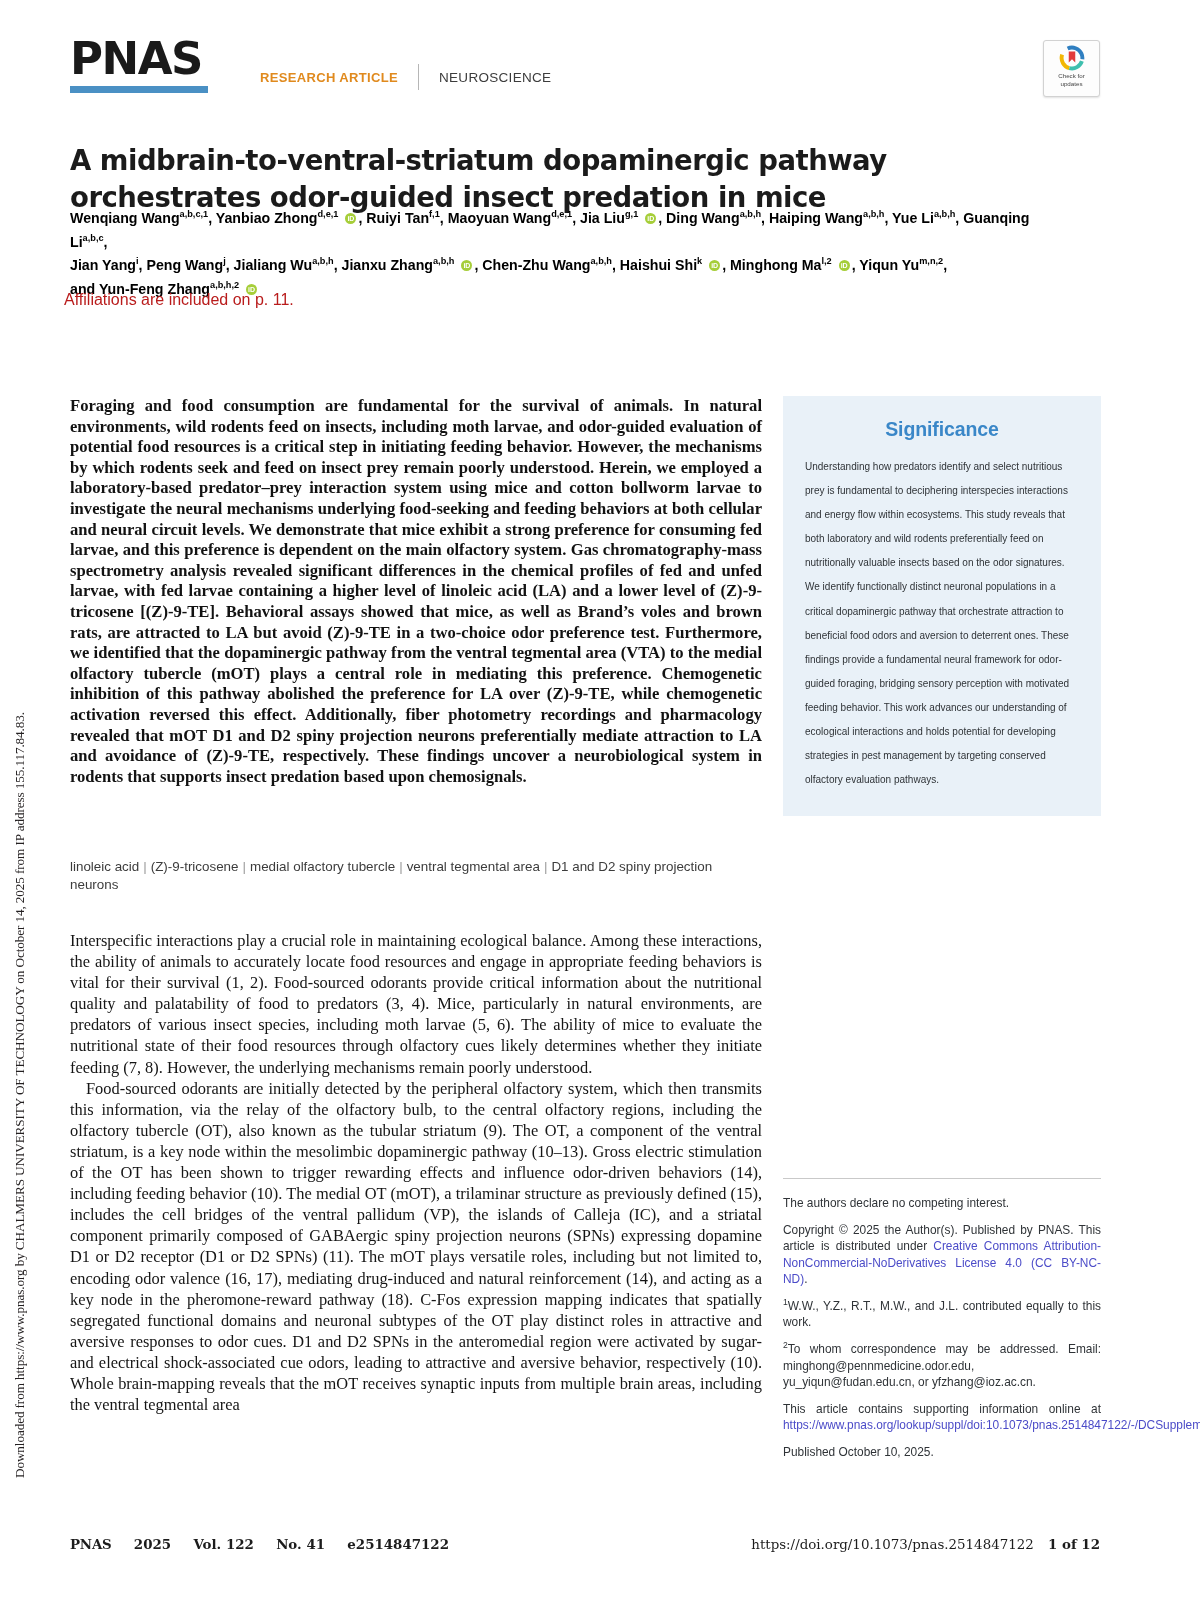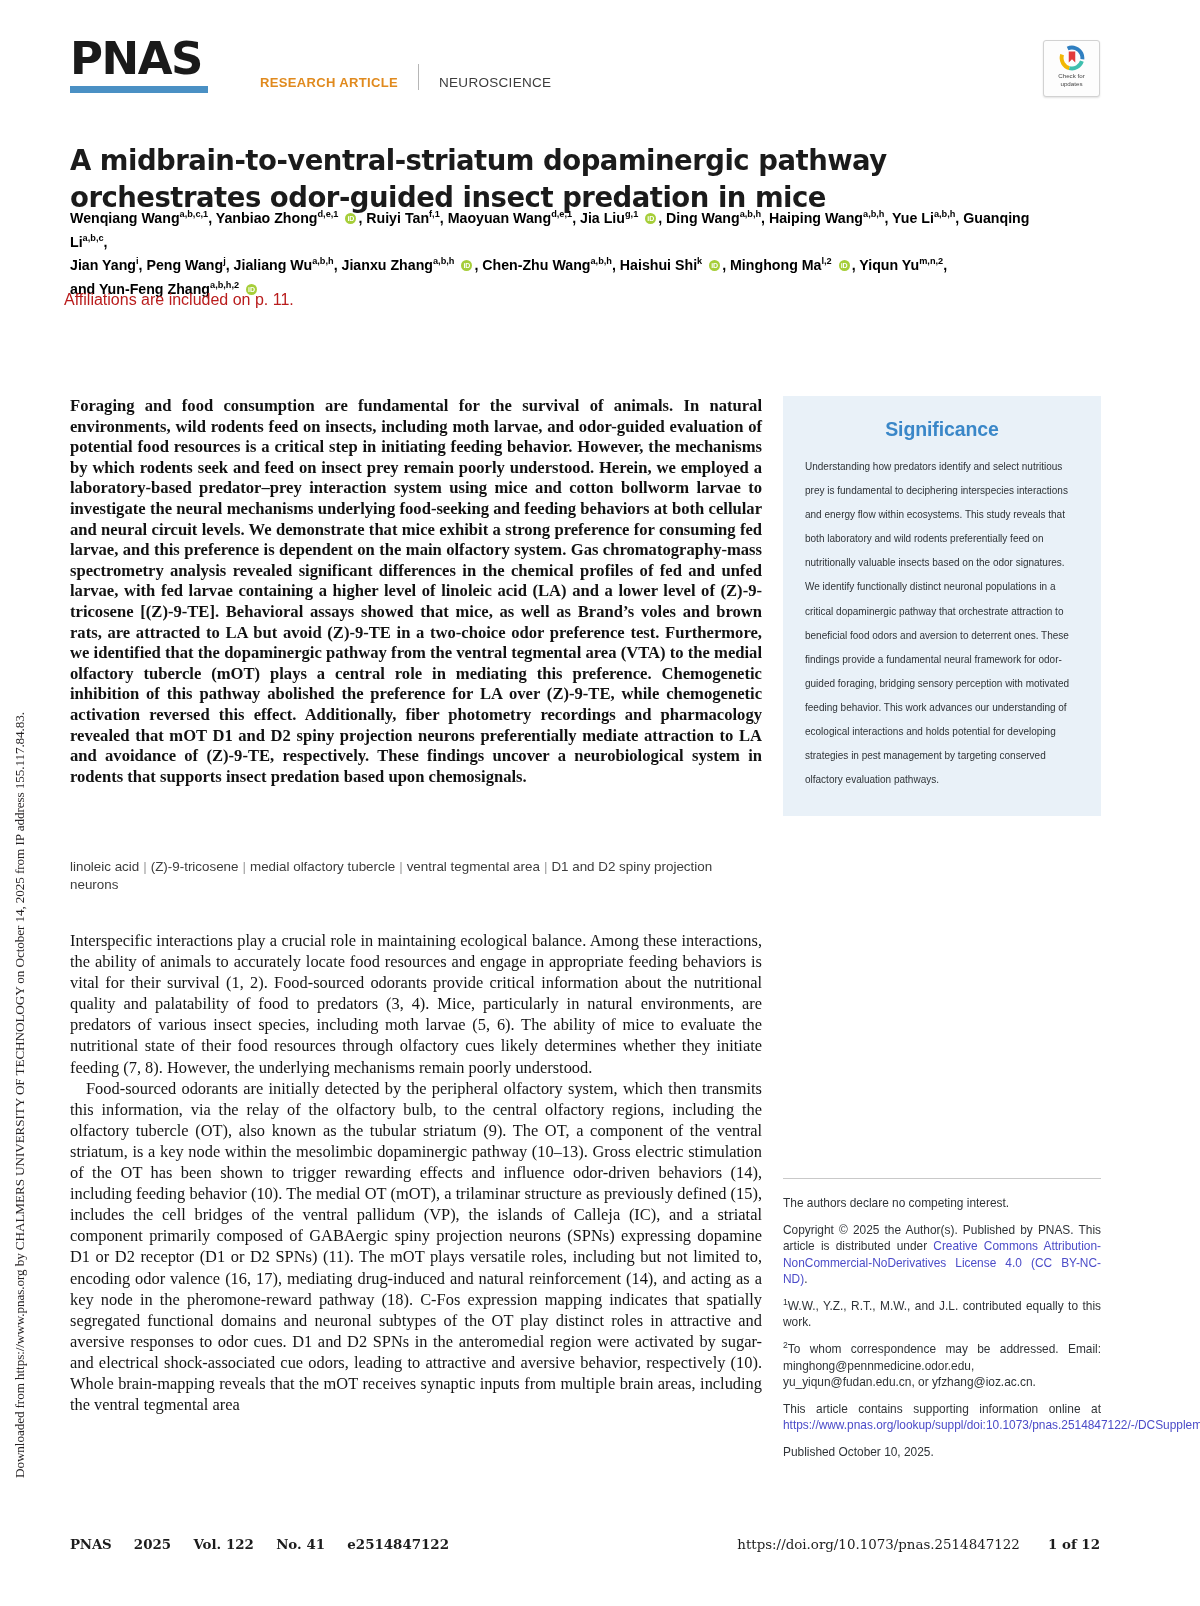--- a/index.html
+++ b/index.html
@@ -65,21 +65,21 @@
     width: 138px;
     height: 7px;
     background: #4a90c4;
     margin-top: 4px;
   }
   .kicker {
     position: absolute;
     left: 190px;
     top: 28px;
     display: flex;
-    align-items: flex-end;
+    align-items: center;
     gap: 4px;
   }
   .kicker .art {
     font-size: 13px;
     font-weight: bold;
     letter-spacing: 0.35px;
     color: #e08a1e;
     text-transform: uppercase;
   }
   .kicker .sep {
@@ -293,21 +293,21 @@
     width: 1030px;
     font-family: "DejaVu Serif", serif;
     font-size: 13.4px;
     color: #1c1c1c;
     display: flex;
     justify-content: space-between;
     align-items: baseline;
   }
   .footer .left span { margin-right: 18px; font-weight: bold; }
   .footer .left .brand { font-weight: bold; letter-spacing: -0.2px; }
-  .footer .right .doi { margin-right: 24px; }
+  .footer .right .doi { margin-right: 10px; }
   .footer .right .pg { font-weight: bold; }
 </style>
 </head>
 <body>
 
 <div class="page">
 
   <div class="dl-strip">
     <div class="txt">Downloaded from https://www.pnas.org by CHALMERS UNIVERSITY OF TECHNOLOGY on October 14, 2025 from IP address 155.117.84.83.</div>
   </div>

